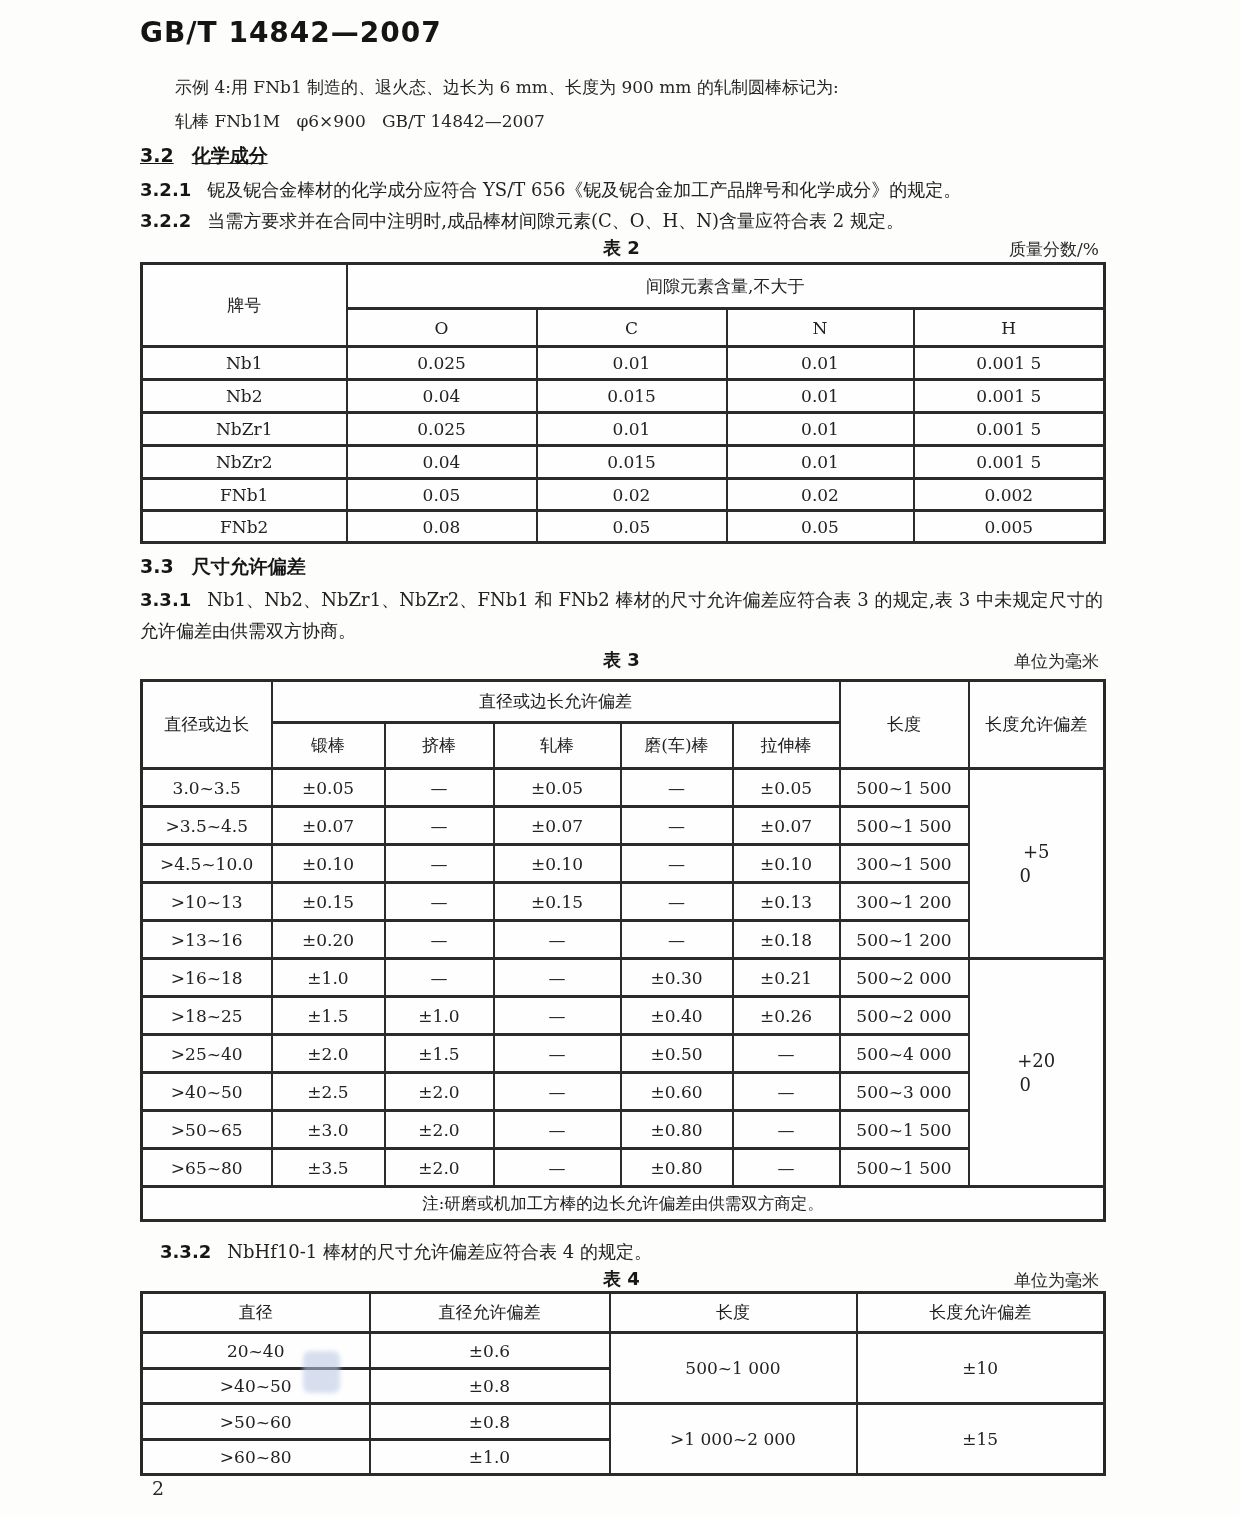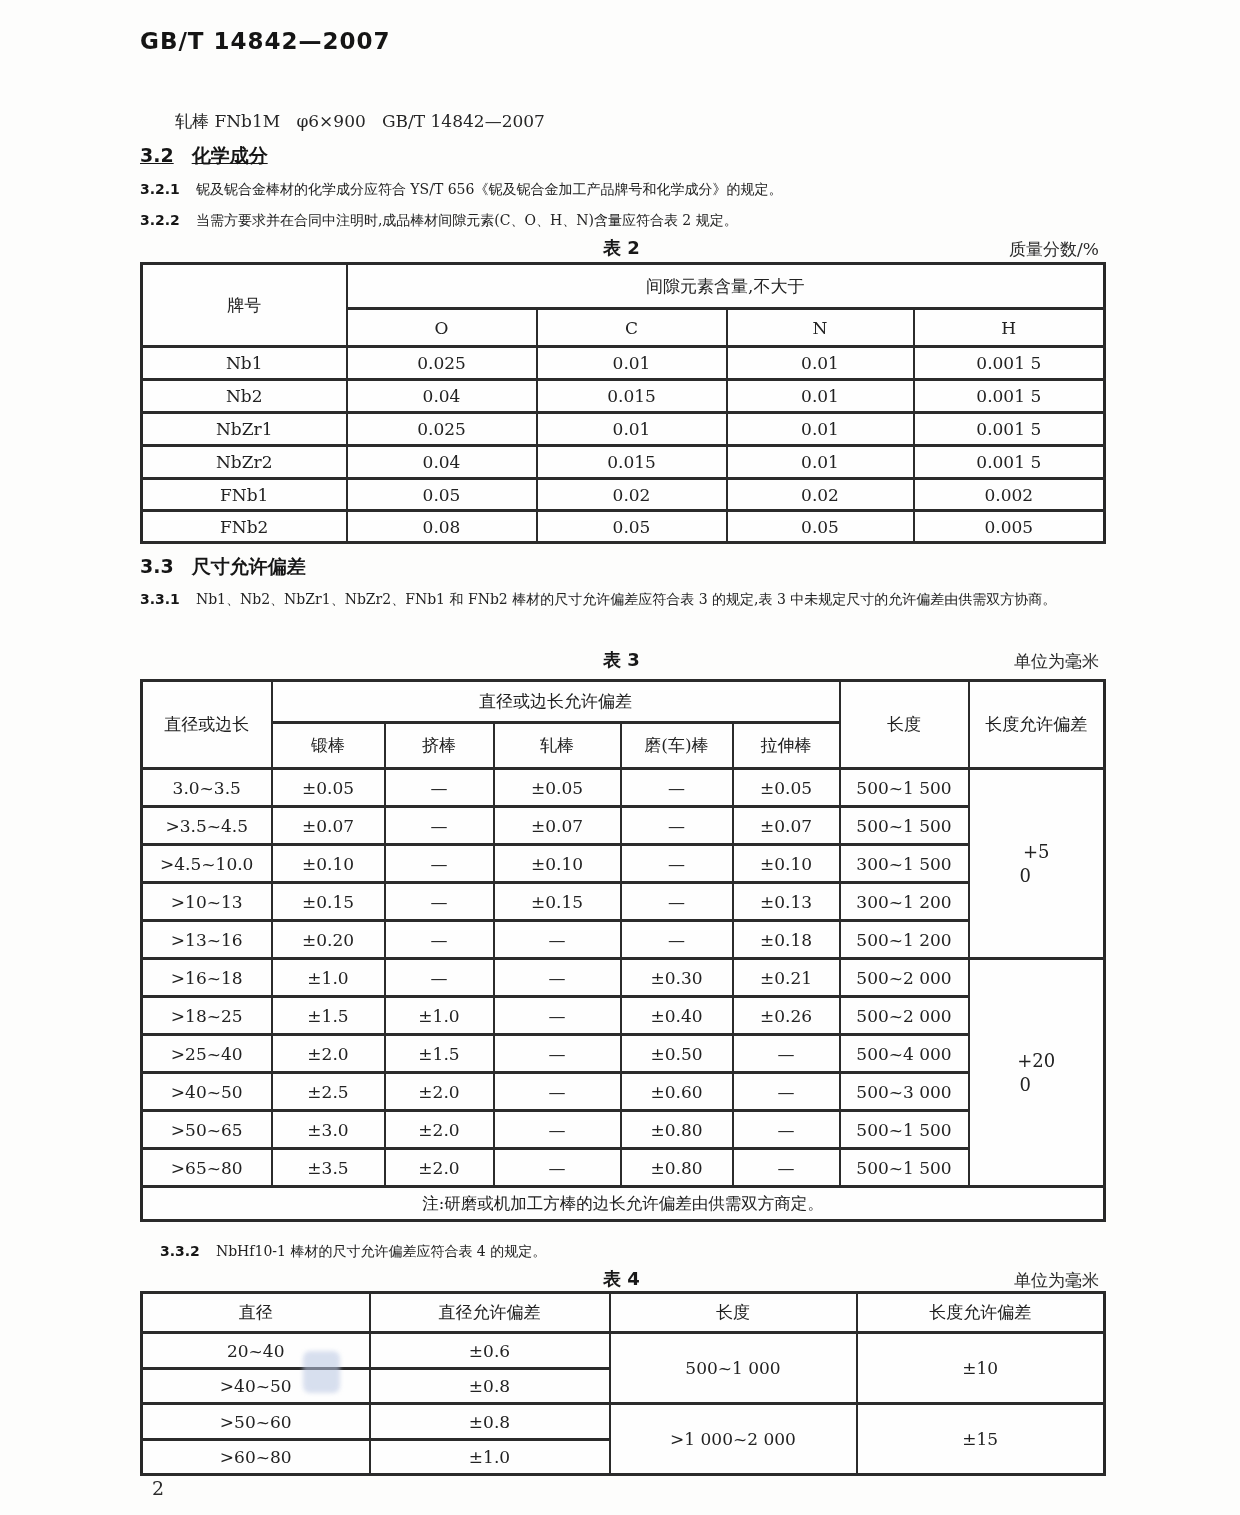--- a/index.html
+++ b/index.html
@@ -7,31 +7,31 @@
   .page {
     position:relative; width:1240px; height:1515px;
     background:#fdfdfc; color:#1f1f1f;
     font-family:"DejaVu Serif","Liberation Serif",serif;
     overflow:hidden;
   }
   .abs { position:absolute; }
   .doc-code {
     left:140px; top:16px;
     font-family:"DejaVu Sans","Liberation Sans",sans-serif;
-    font-weight:bold; font-size:23px; letter-spacing:1px; color:#151515;margin-top:12px;
+    font-weight:bold; font-size:28px; letter-spacing:1px; color:#151515;
   }
   .example { left:175px; width:950px; font-size:17px; color:#262626; white-space:pre-wrap; }
   .ex1 { top:76px; }
   .ex2 { top:110px; }
   .sec-head {
     left:140px; font-family:"DejaVu Sans","Liberation Sans",sans-serif;
     font-weight:bold; font-size:19px; color:#161616;
   }
   .sec-head .gap { display:inline-block; width:18px; }
-  .para { left:140px; width:985px; font-size:14px; line-height:31px; color:#222; text-align:justify; }
+  .para { left:140px; width:985px; font-size:18px; line-height:31px; color:#222; text-align:justify; }
   .secnum {
     font-family:"DejaVu Sans","Liberation Sans",sans-serif;
     font-weight:bold; color:#161616; margin-right:16px;
   }
   .cap-row { left:140px; width:963px; height:26px; }
   .cap-center {
     position:absolute; left:0; right:0; text-align:center;
     font-family:"DejaVu Sans","Liberation Sans",sans-serif;
     font-weight:bold; font-size:18px; color:#181818;
   }
@@ -58,20 +58,21 @@
     background:#b9c6e2; opacity:.55; border-radius:7px; filter:blur(2px);
   }
 </style>
 </head>
 <body>
 
 <div class="page">
 
   <div class="abs doc-code">GB/T 14842—2007</div>
 
+  <div class="abs example ex1">示例 4:用 FNb1 制造的、退火态、边长为 6 mm、长度为 900 mm 的轧制圆棒标记为:</div>
   <div class="abs example ex2">轧棒 FNb1M   φ6×900   GB/T 14842—2007</div>
 
   <div class="abs sec-head" style="top:143px;text-decoration:underline;">
     <span>3.2</span><span class="gap"></span><span>化学成分</span>
   </div>
 
   <div class="abs para" style="top:174px;">
     <span class="secnum">3.2.1</span><span>铌及铌合金棒材的化学成分应符合 YS/T 656《铌及铌合金加工产品牌号和化学成分》的规定。</span>
   </div>
 

